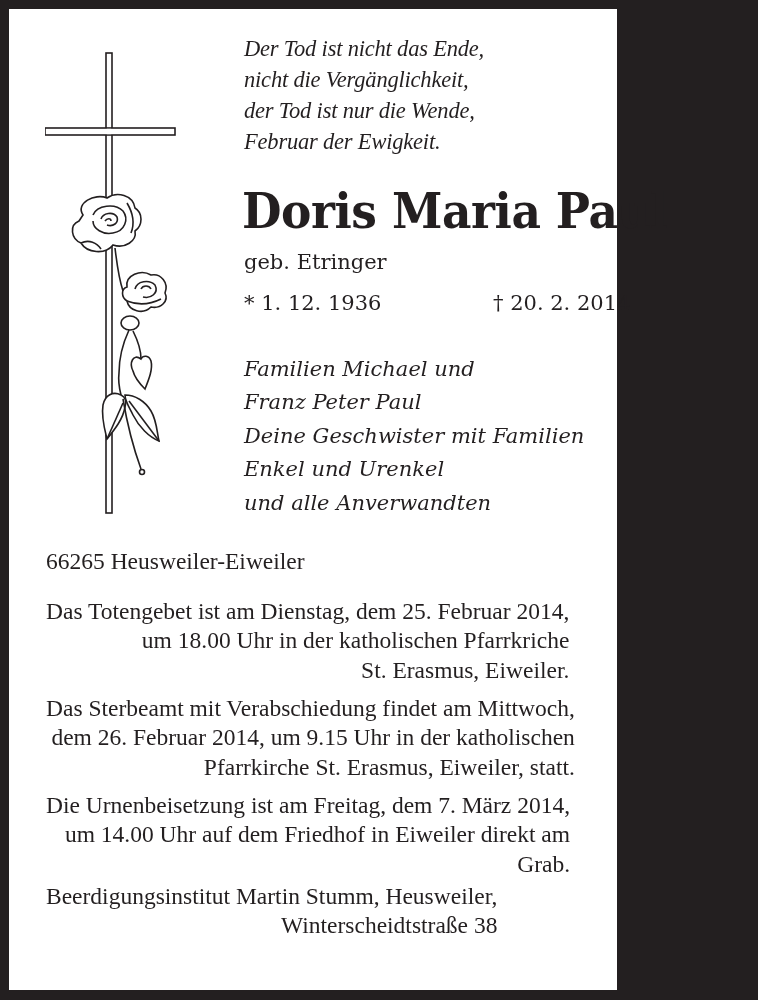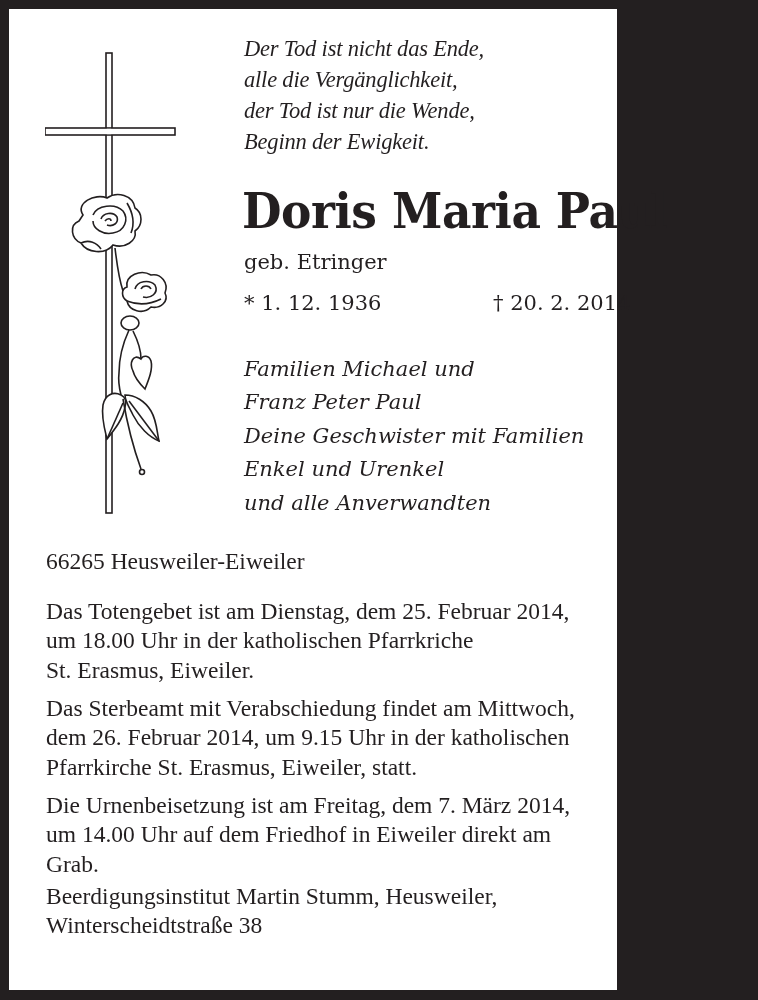--- a/index.html
+++ b/index.html
@@ -94,20 +94,21 @@
       line-height: 30px;
       white-space: nowrap;
     }
     .body-text {
       position: absolute;
       left: 37px;
       font-family: "Liberation Serif", "DejaVu Serif", serif;
       font-size: 23.5px;
       line-height: 29.3px;
       white-space: nowrap;
+      text-align: right;
     }
     .p1 { top: 588px; }
     .p2 { top: 685px; }
     .p3 { top: 782px; }
     .p4 { top: 873px; }
     .body-text div { white-space: nowrap; }
   </style>
 </head>
 <body>
 
@@ -152,23 +153,23 @@
       <path d="M62 396 L78 360"></path>
       <path d="M114 398 L84 358"></path>
 
       <path d="M78 356 C82 380, 88 404, 96 426"></path>
       <circle cx="97" cy="429" r="2.5" fill="#fff"></circle>
     </svg>
   </div>
 
   <div class="poem">
     <div>Der Tod ist nicht das Ende,</div>
-    <div>alle die Vergänglichkeit,</div>
+    <div>nicht die Vergänglichkeit,</div>
     <div>der Tod ist nur die Wende,</div>
-    <div>Beginn der Ewigkeit.</div>
+    <div>Februar der Ewigkeit.</div>
   </div>
 
   <div class="name">Doris Maria Paul</div>
 
   <div class="maiden">geb. Etringer</div>
 
   <div class="dates">
     <span class="born">* 1. 12. 1936</span>
     <span class="died">† 20. 2. 2014</span>
   </div>

